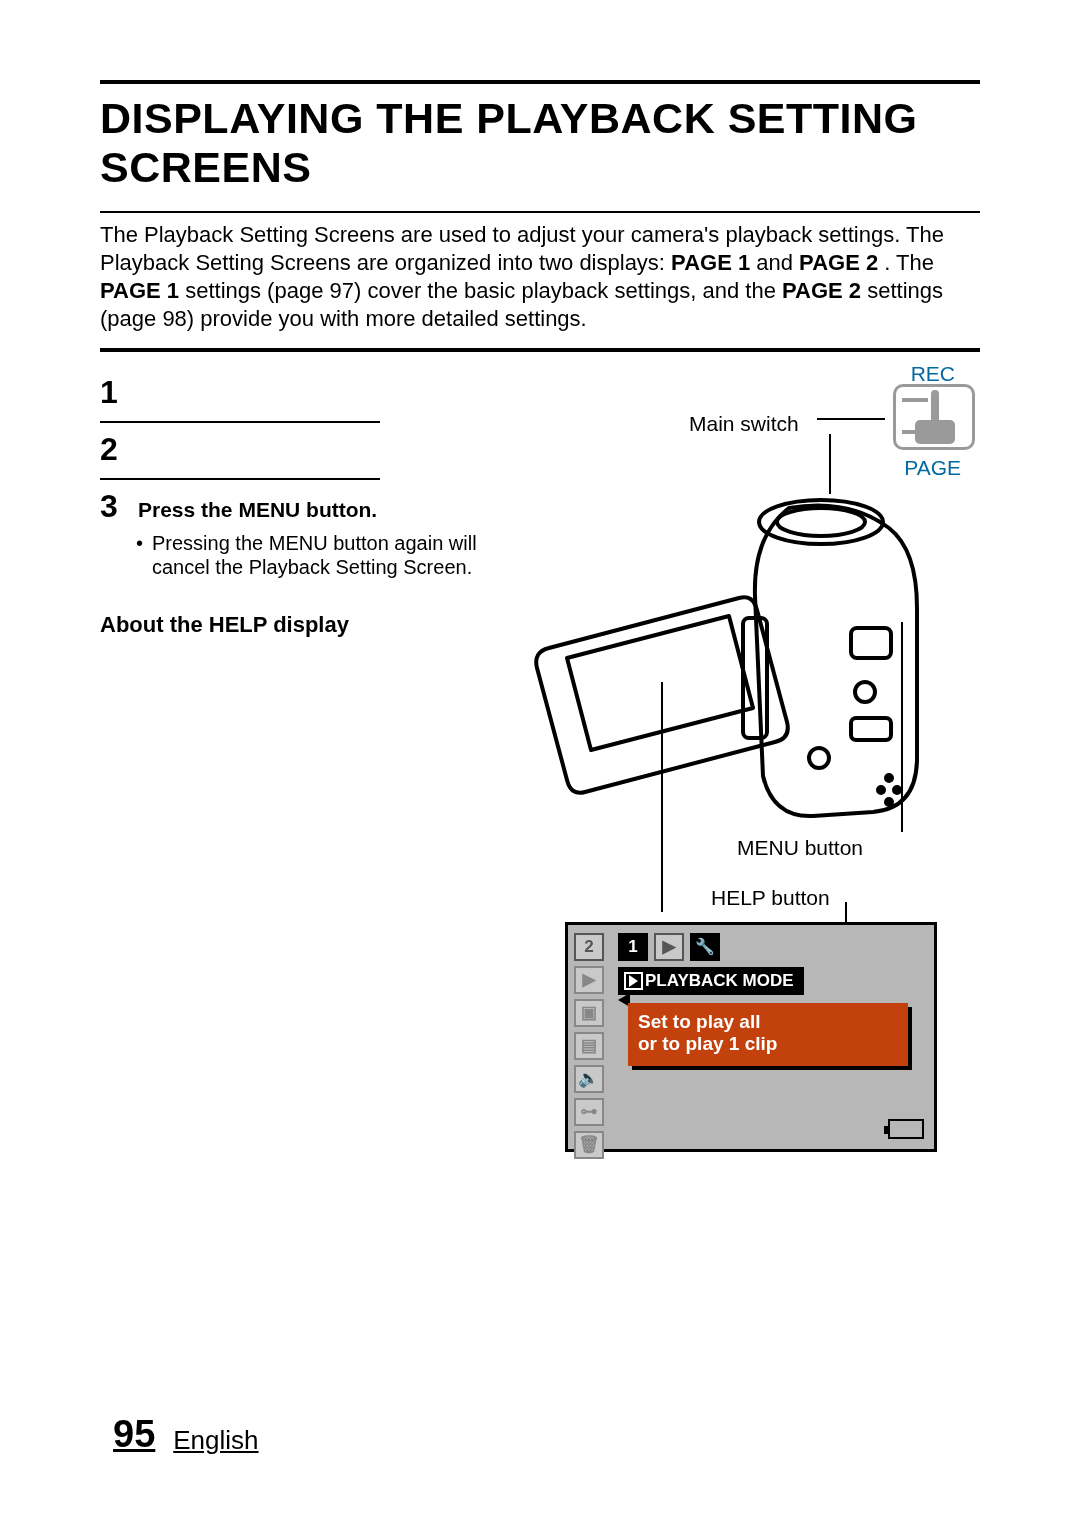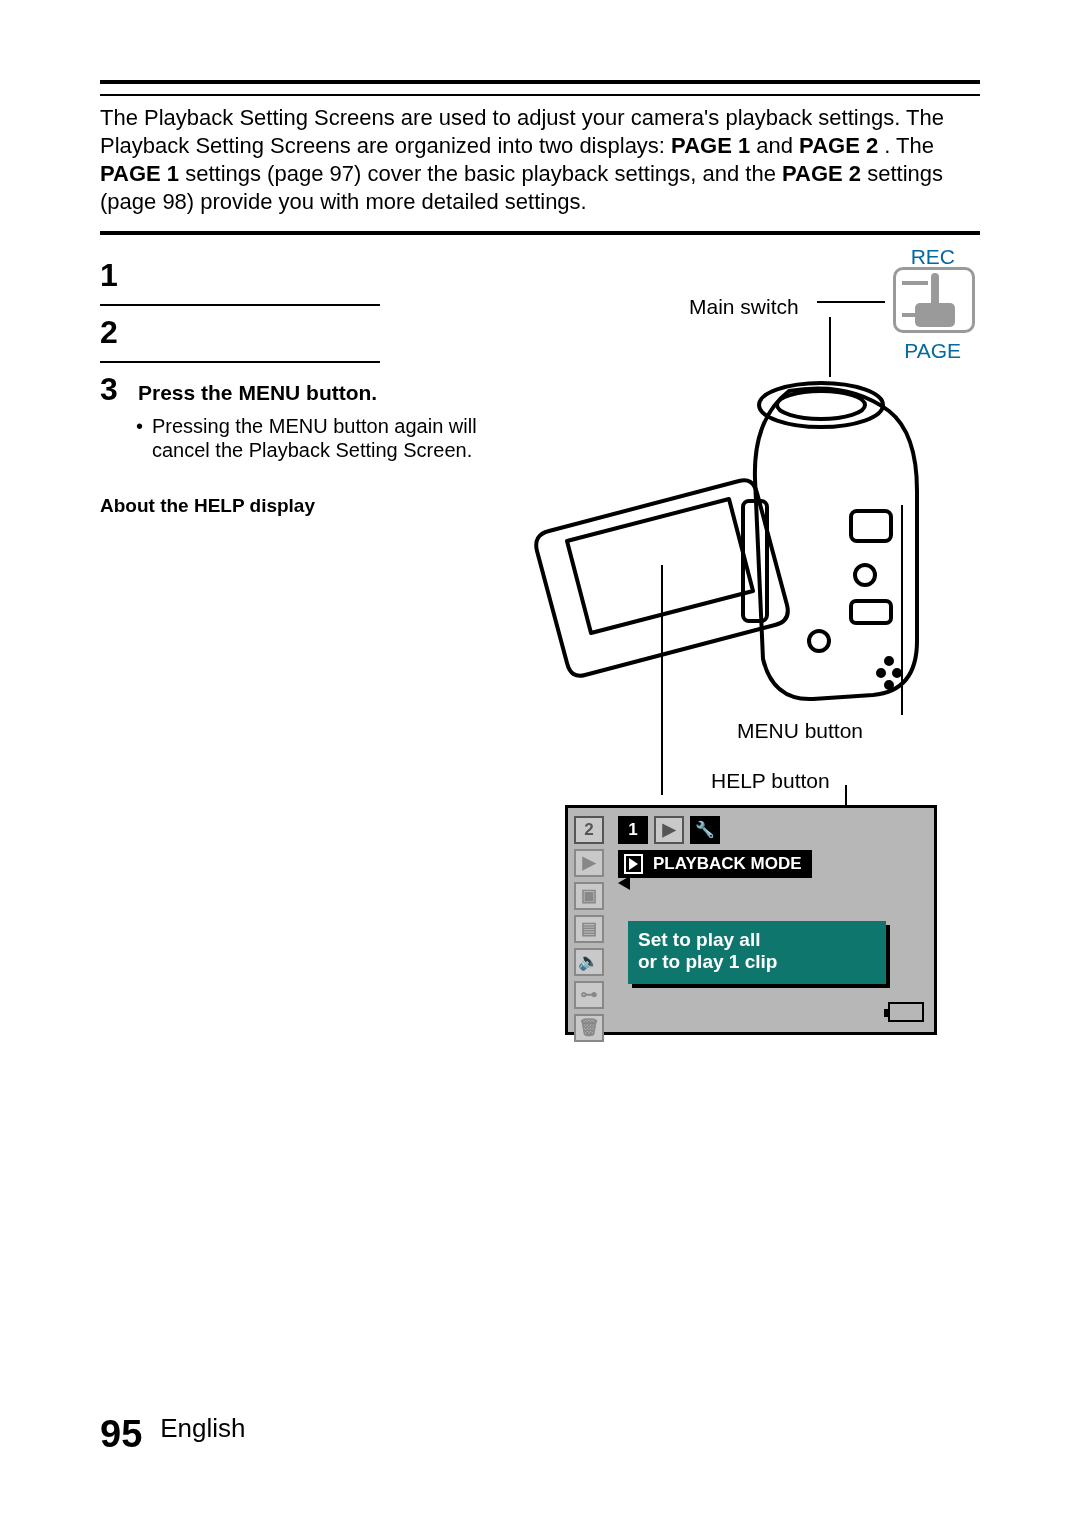--- a/index.html
+++ b/index.html
@@ -45,38 +45,39 @@
   .step { padding: 8px 0 4px 0; }
   .step-sep { border-top: 2px solid #000; width: 280px; margin: 6px 0 0 0; }
   .step-row { display: flex; align-items: baseline; gap: 14px; }
   .step-num { font-size: 32px; font-weight: 700; width: 24px; }
   .step-head { font-size: 21px; font-weight: 700; line-height: 1.2; }
   .step-body { margin-left: 36px; margin-top: 6px; font-size: 20px; line-height: 1.24; }
   .bullets { list-style: none; padding: 0; margin: 0; }
   .bullets li { position: relative; padding-left: 16px; margin-bottom: 4px; }
   .bullets li::before { content: "•"; position: absolute; left: 0; top: 0; font-size: 20px; }
   .sub-h {
-    font-size: 19px;
+    font-size: 22px;
     font-weight: 700;
     margin: 24px 0 4px 0;
   }
   .sub-p {
     font-size: 21px;
     line-height: 1.24;
     margin: 0;
   }
   
   .footer {
     position: absolute;
-    left: 100px;
+    left: 113px;
     bottom: 70px;
     font-size: 26px;
     display: flex;
-    align-items: flex-start;
+    align-items: flex-end;
     gap: 18px;
+    text-decoration: underline;
   }
   .footer .pg { font-size: 38px; font-weight: 700; }
   
   .lbl { position: absolute; font-size: 21px; color: #000; white-space: nowrap; }
   .grey { color: #0369a1; }
   
   .switch {
     position: absolute;
     top: 22px; right: 4px;
     width: 82px; height: 66px;
@@ -135,38 +136,37 @@
   .top-tabs .tab.dim { background: #c9c9c9; color: #555; border: 2px solid #555; }
   .wrench {
     width: 30px; height: 28px; background: #000; color: #fff;
     display: flex; align-items: center; justify-content: center;
   }
   .mode-bar {
     position: absolute; left: 50px; top: 42px;
     background: #000; color: #fff;
     font-size: 17px; font-weight: 700;
     padding: 4px 10px 4px 6px;
-    display: flex; gap: 10px;
+    display: flex; align-items: center; gap: 2px;
   }
   .mode-bar .play-tri {
     width: 0; height: 0;
     border-left: 9px solid #fff;
     border-top: 6px solid transparent;
     border-bottom: 6px solid transparent;
   }
   .mode-bar .play-box {
     border: 2px solid #fff; padding: 1px 3px; display: flex; align-items: center;
   }
   .help-box {
     position: absolute; left: 60px; top: 78px;
-    width: 258px; padding: 8px 10px 10px 10px;
-    background: #0f766e; color: #fff;
+    width: 280px; padding: 8px 10px 10px 10px;
+    background: #c2410c; color: #fff;
     font-size: 19px; font-weight: 700;
     box-shadow: 4px 4px 0 #000;
-    margin-top: 35px;
   }
   .help-box .ln { line-height: 1.2; }
   .tri-pointer {
     position: absolute; left: 50px; top: 68px;
     width: 0; height: 0;
     border-right: 12px solid #000;
     border-top: 7px solid transparent;
     border-bottom: 7px solid transparent;
   }
   .battery {
@@ -180,20 +180,21 @@
     width: 4px; height: 8px; background: #000;
   }
   
   .ptr { position: absolute; background: #000; }
 </style>
 </head>
 <body>
 
 <div class="page">
   <div class="rule-thick"></div>
+  <h1 class="title">DISPLAYING THE PLAYBACK SETTING SCREENS</h1>
   <div class="rule-thin"></div>
 
   <p class="intro">
     <span>The Playback Setting Screens are used to adjust your camera's playback settings. The Playback Setting Screens are organized into two displays: </span>
     <b>PAGE 1</b>
     <span> and </span>
     <b>PAGE 2</b>
     <span>. The </span>
     <b>PAGE 1</b>
     <span> settings (page 97) cover the basic playback settings, and the </span>

